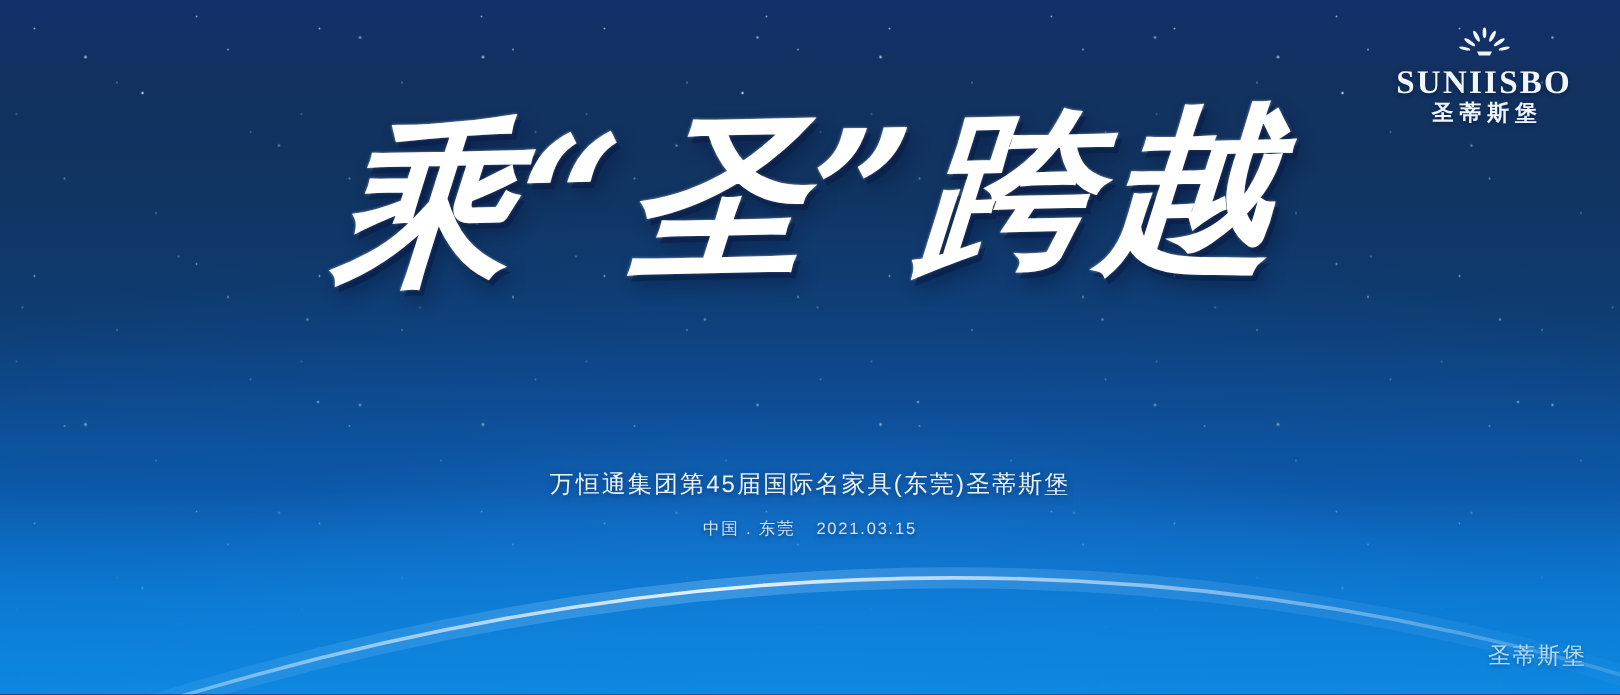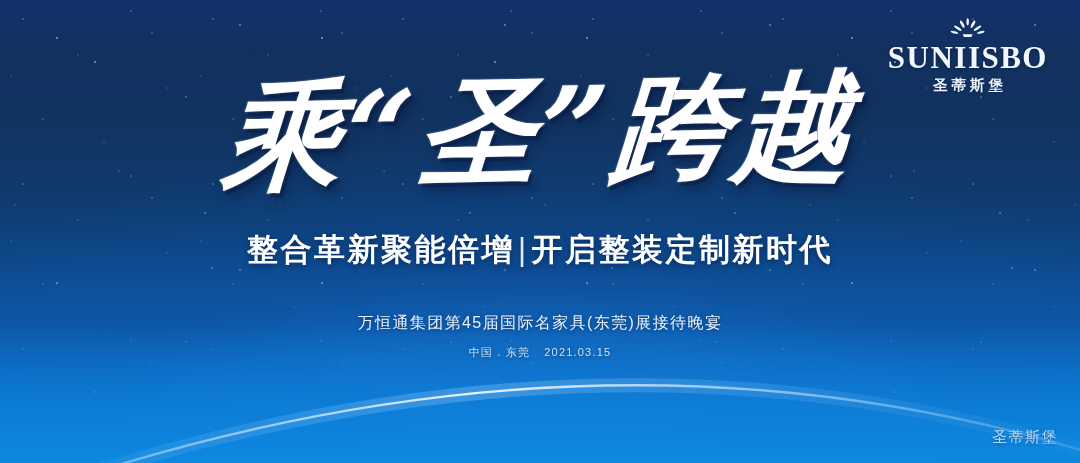--- a/index.html
+++ b/index.html
@@ -80,21 +80,21 @@
   .arc-wrap svg { display:block; width:100%; height:100%; overflow:visible; }
 
   
   .logo {
     position:absolute; top:18px; right:32px;
     text-align:center; line-height:1;
   }
   .logo-mark { height:20px; margin-bottom:1px; }
   .logo-word {
     font-family:"Liberation Serif", serif;
-    font-size:31px; font-weight:700;
+    font-size:22px; font-weight:700;
     letter-spacing:1.5px;
     color:#f2f7ff;
     text-shadow:0 1px 3px rgba(0,20,60,.55);
     line-height:1.05;
   }
   .logo-cn {
     margin-top:3px;
     font-size:14.5px; font-weight:700;
     letter-spacing:4px; text-indent:4px;
     color:#eef5ff;
@@ -219,25 +219,22 @@
       </g>
     </svg>
     <div class="logo-word">SUNIISBO</div>
     <div class="logo-cn">圣蒂斯堡</div>
   </div>
 
   <div class="headline">
     <span class="headline-text">乘“圣”跨越</span>
   </div>
 
-  <div class="subtitle">
-    <span>整合革新聚能倍增</span><span class="bar">|</span><span>开启整装定制新时代</span>
-  </div>
-
-  <div class="event-line">万恒通集团第45届国际名家具(东莞)展接待晚宴</div>
+
+  <div class="event-line">万恒通集团第45届国际名家具(东莞)圣蒂斯堡</div>
 
   <div class="place-date">
     <span>中国 . 东莞</span><span class="gap"></span><span>2021.03.15</span>
   </div>
 
   <div class="watermark">圣蒂斯堡</div>
 
 </div>
 
 </body></html>

